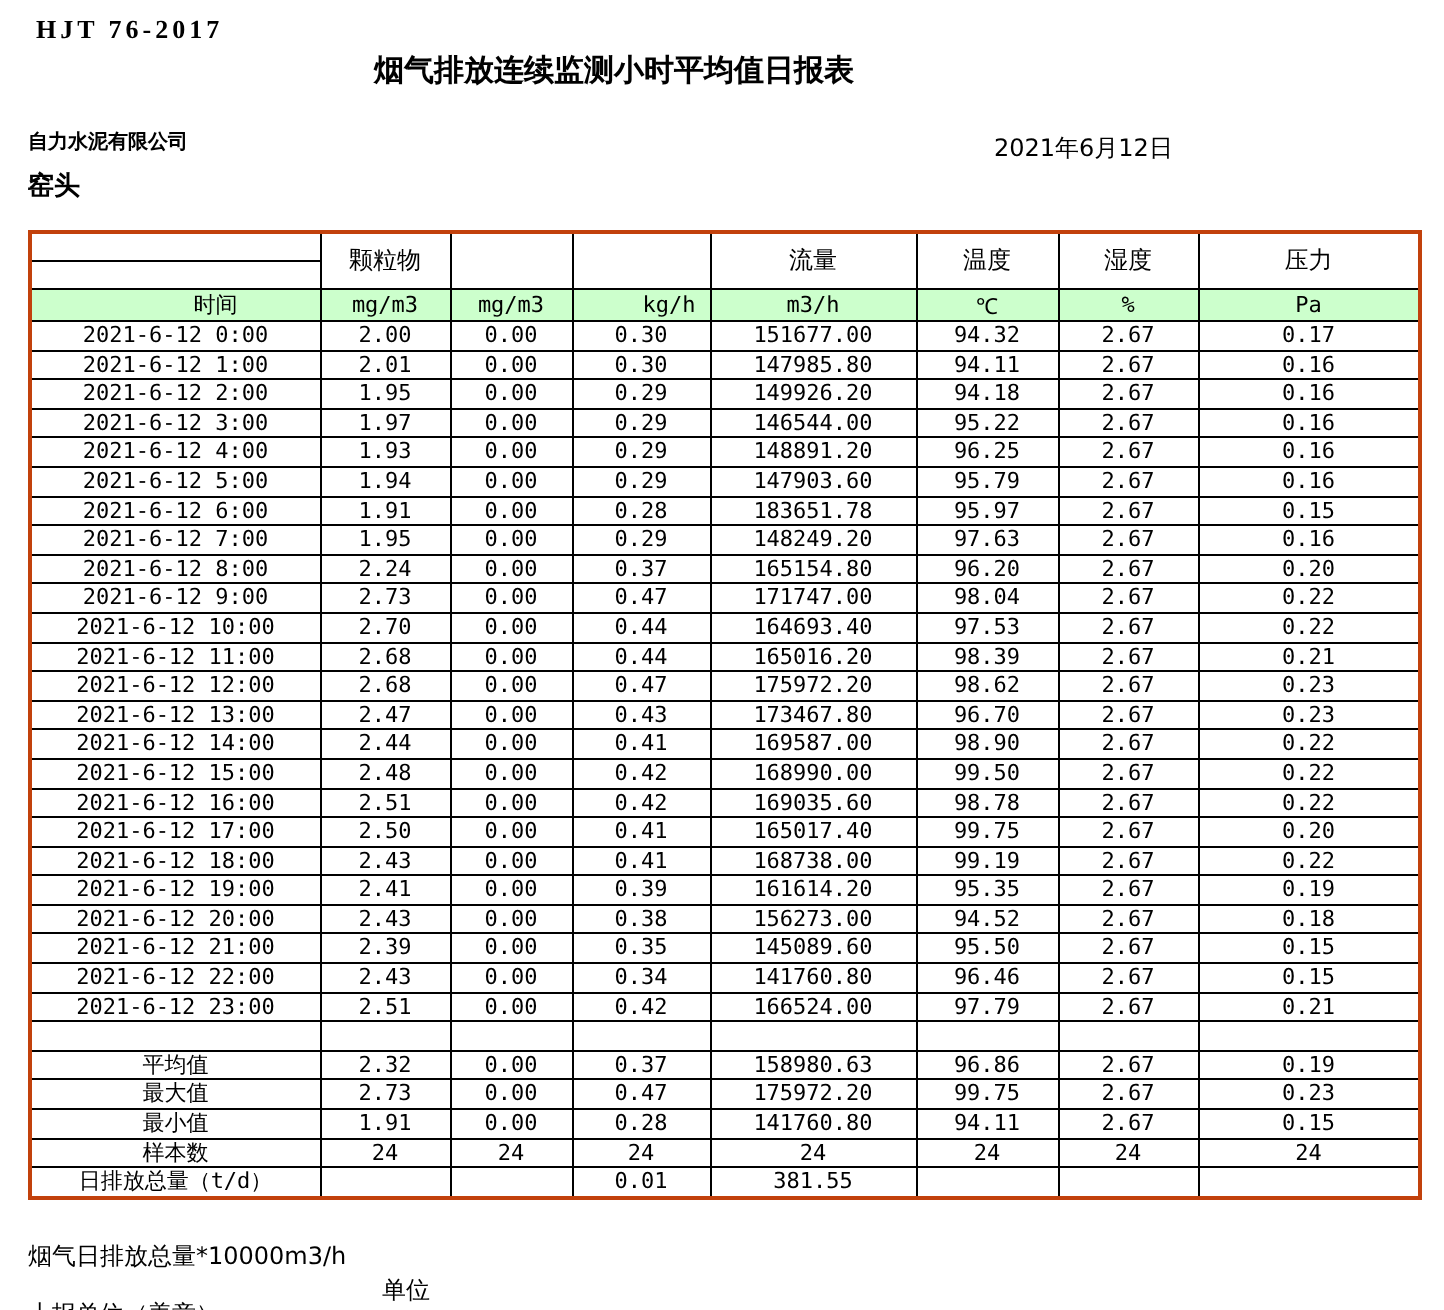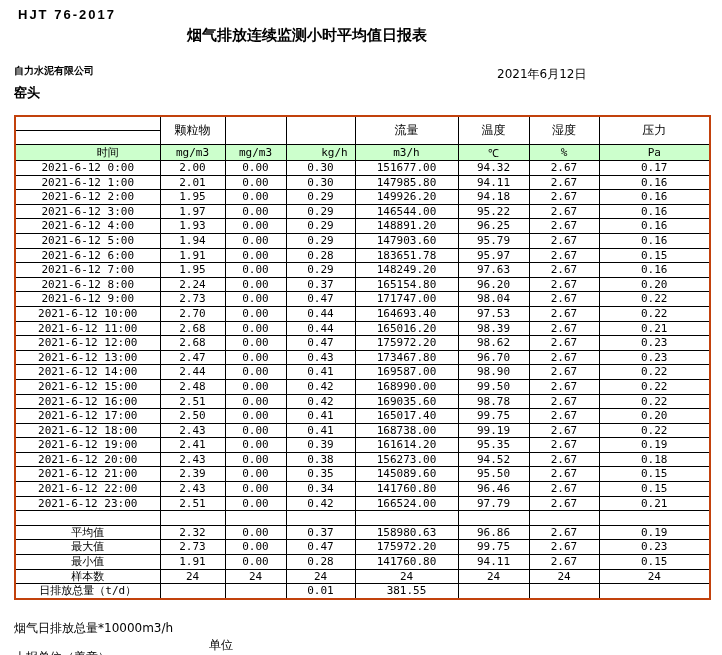--- a/index.html
+++ b/index.html
@@ -3,21 +3,21 @@
 <meta charset="utf-8">
 <style>
   html,body { margin:0; padding:0; }
   body {
     width:722px; height:655px; background:#ffffff; position:relative;
     font-family:"DejaVu Sans","Liberation Sans",sans-serif; color:#000;
     overflow:hidden;
   }
   .std {
     position:absolute; left:18px; top:7px;
-    font-family:Liberation Sans, sans-serif;
+    font-family:Liberation Serif, serif;
     font-weight:bold; font-size:13px; letter-spacing:2px;
   }
   .title {
     position:absolute; left:0; top:26px; width:614px; text-align:center;
     font-weight:bold; font-size:15px;
   }
   .company { position:absolute; left:14px; top:64px; font-weight:bold; font-size:10px; }
   .location { position:absolute; left:14px; top:84px; font-weight:bold; font-size:13px; }
   .date { position:absolute; left:497px; top:66px; font-size:12px;text-align:center; }
 
@@ -386,13 +386,13 @@
           <td></td>
           <td></td>
           <td></td>
         </tr>
       </tbody>
   </table>
 </div>
 
 <div class="footer-note" style="position:absolute;left:14px;top:620px;font-size:12px;">烟气日排放总量*10000m3/h</div>
 <div class="report-unit" style="position:absolute;left:14px;top:637px;font-size:12px;margin-top:12px;">上报单位（盖章）</div>
-<div class="unit" style="position:absolute;left:209px;top:637px;font-size:12px;">单位</div>
+<div class="unit" style="position:absolute;left:191px;top:637px;font-size:12px;">单位</div>
 
 </body></html>

